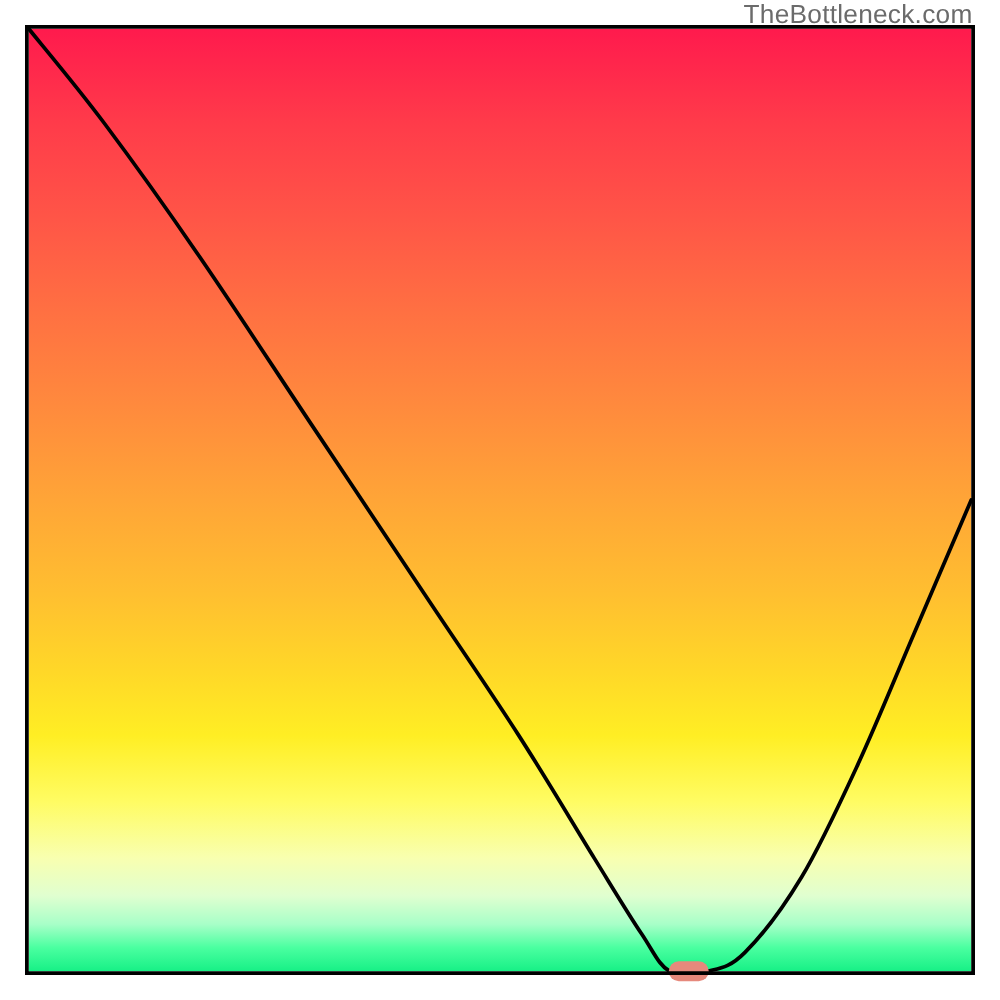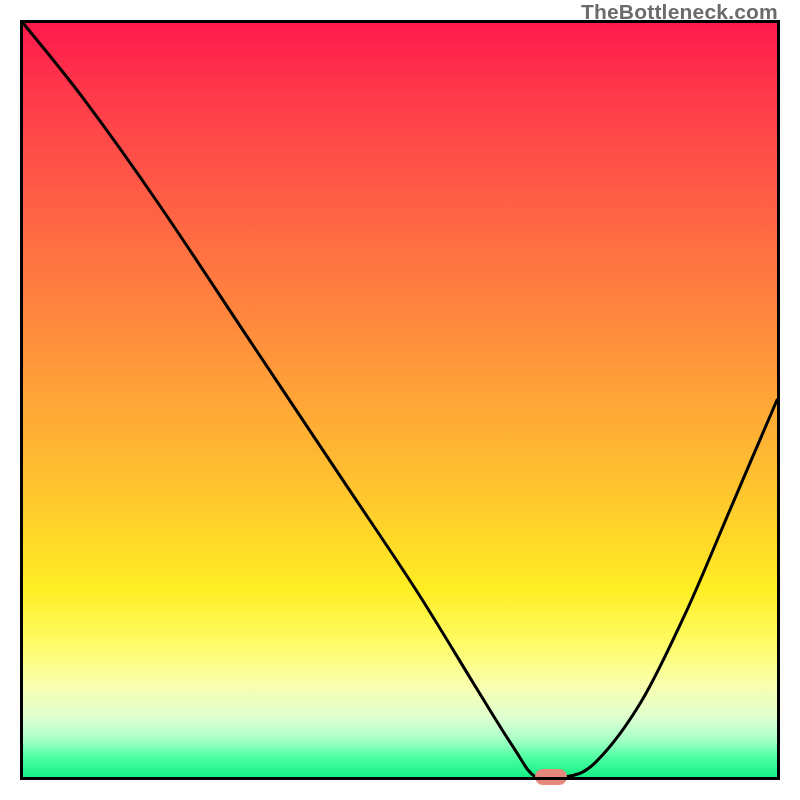--- a/index.html
+++ b/index.html
@@ -64,21 +64,21 @@
     top: 0;
     width: 100%;
     height: 100%;
     z-index: 5;
   }
   .watermark {
     position: absolute;
     top: 0px;
     right: 22px;
     font-size: 21px;
-    font-weight: 700;
+    font-weight: 400;
     color: #6b6b6b;
     z-index: 20;
     letter-spacing: 0.2px;
   }
   .marker {
     position: absolute;
     width: 32px;
     height: 16px;
     background: #e6897c;
     border-radius: 8px;

